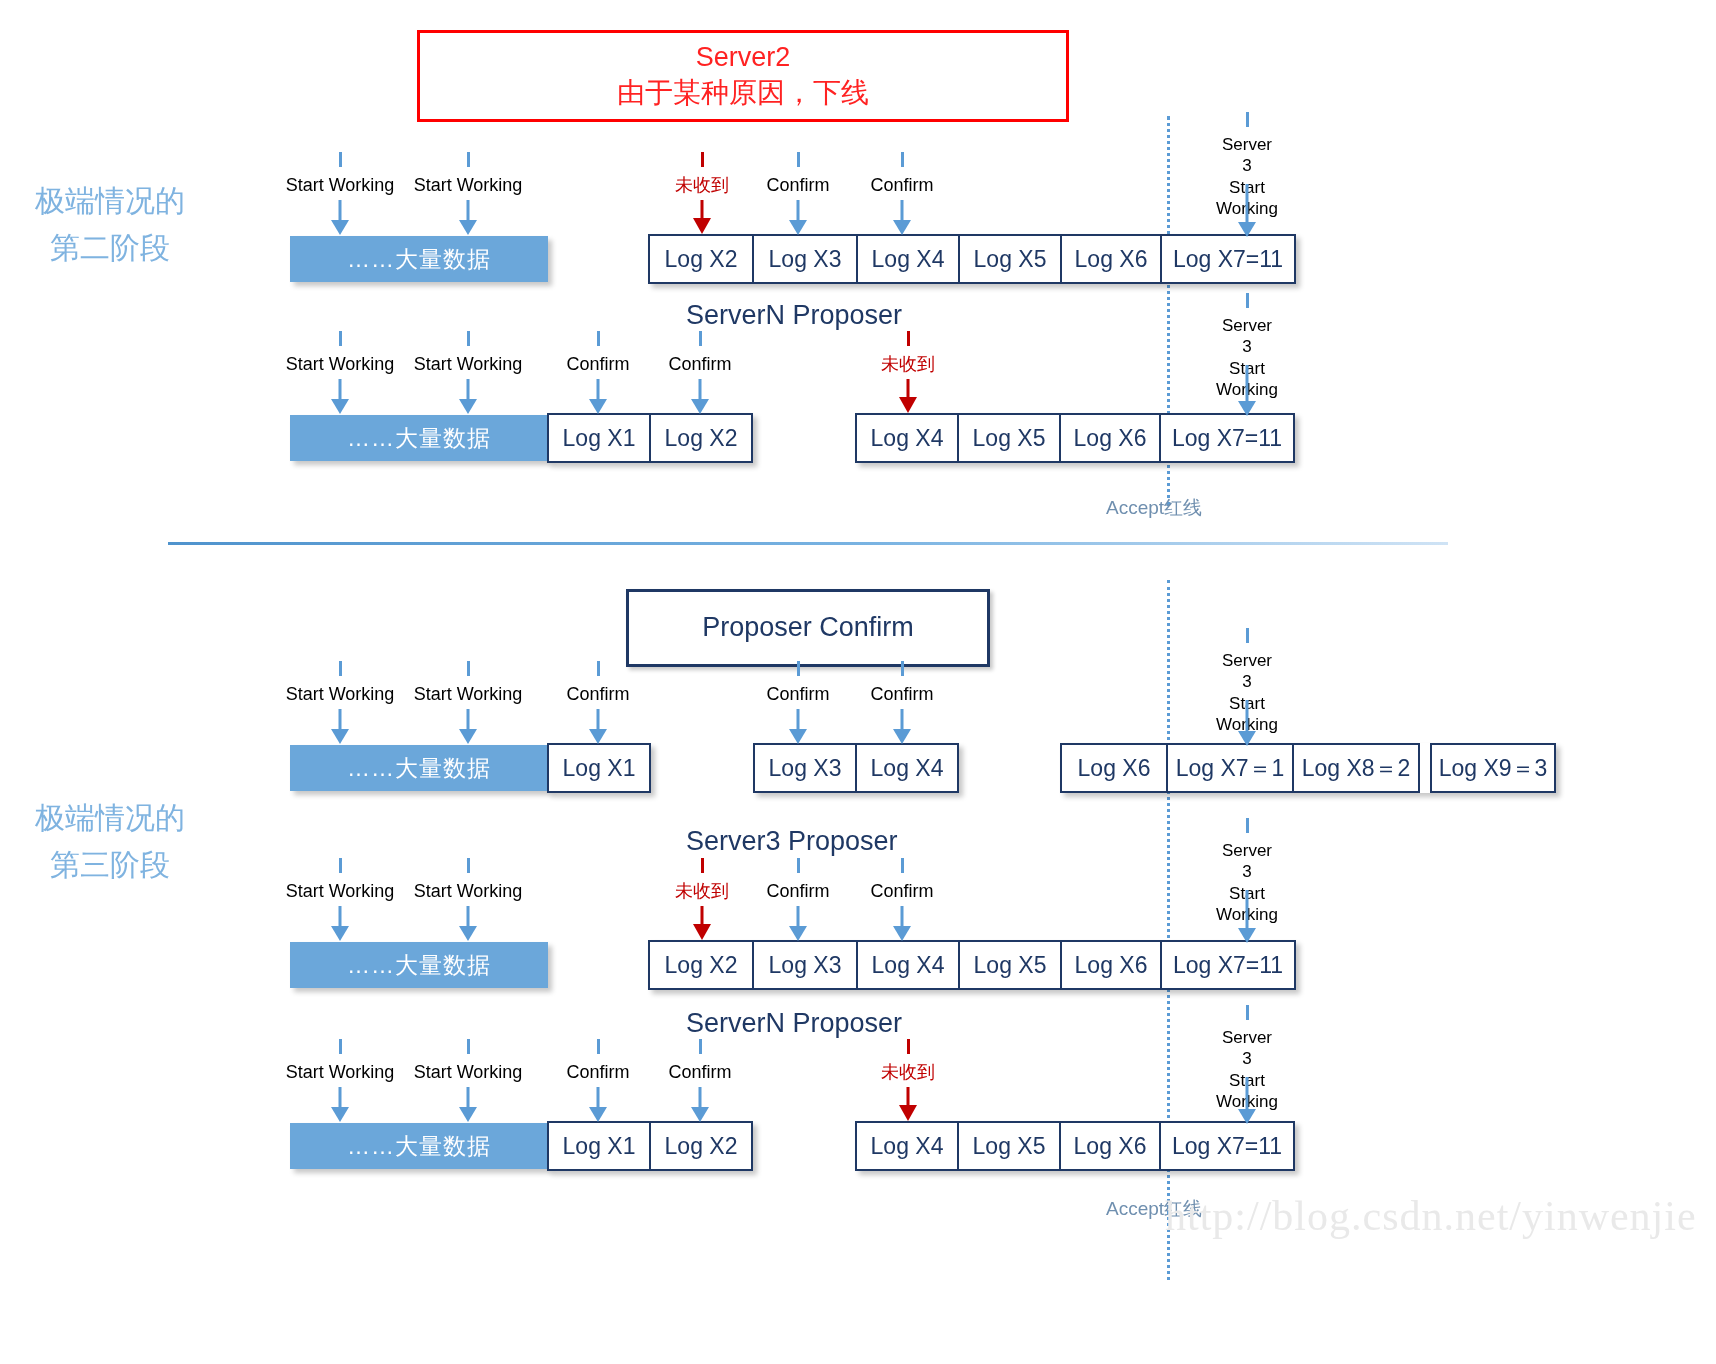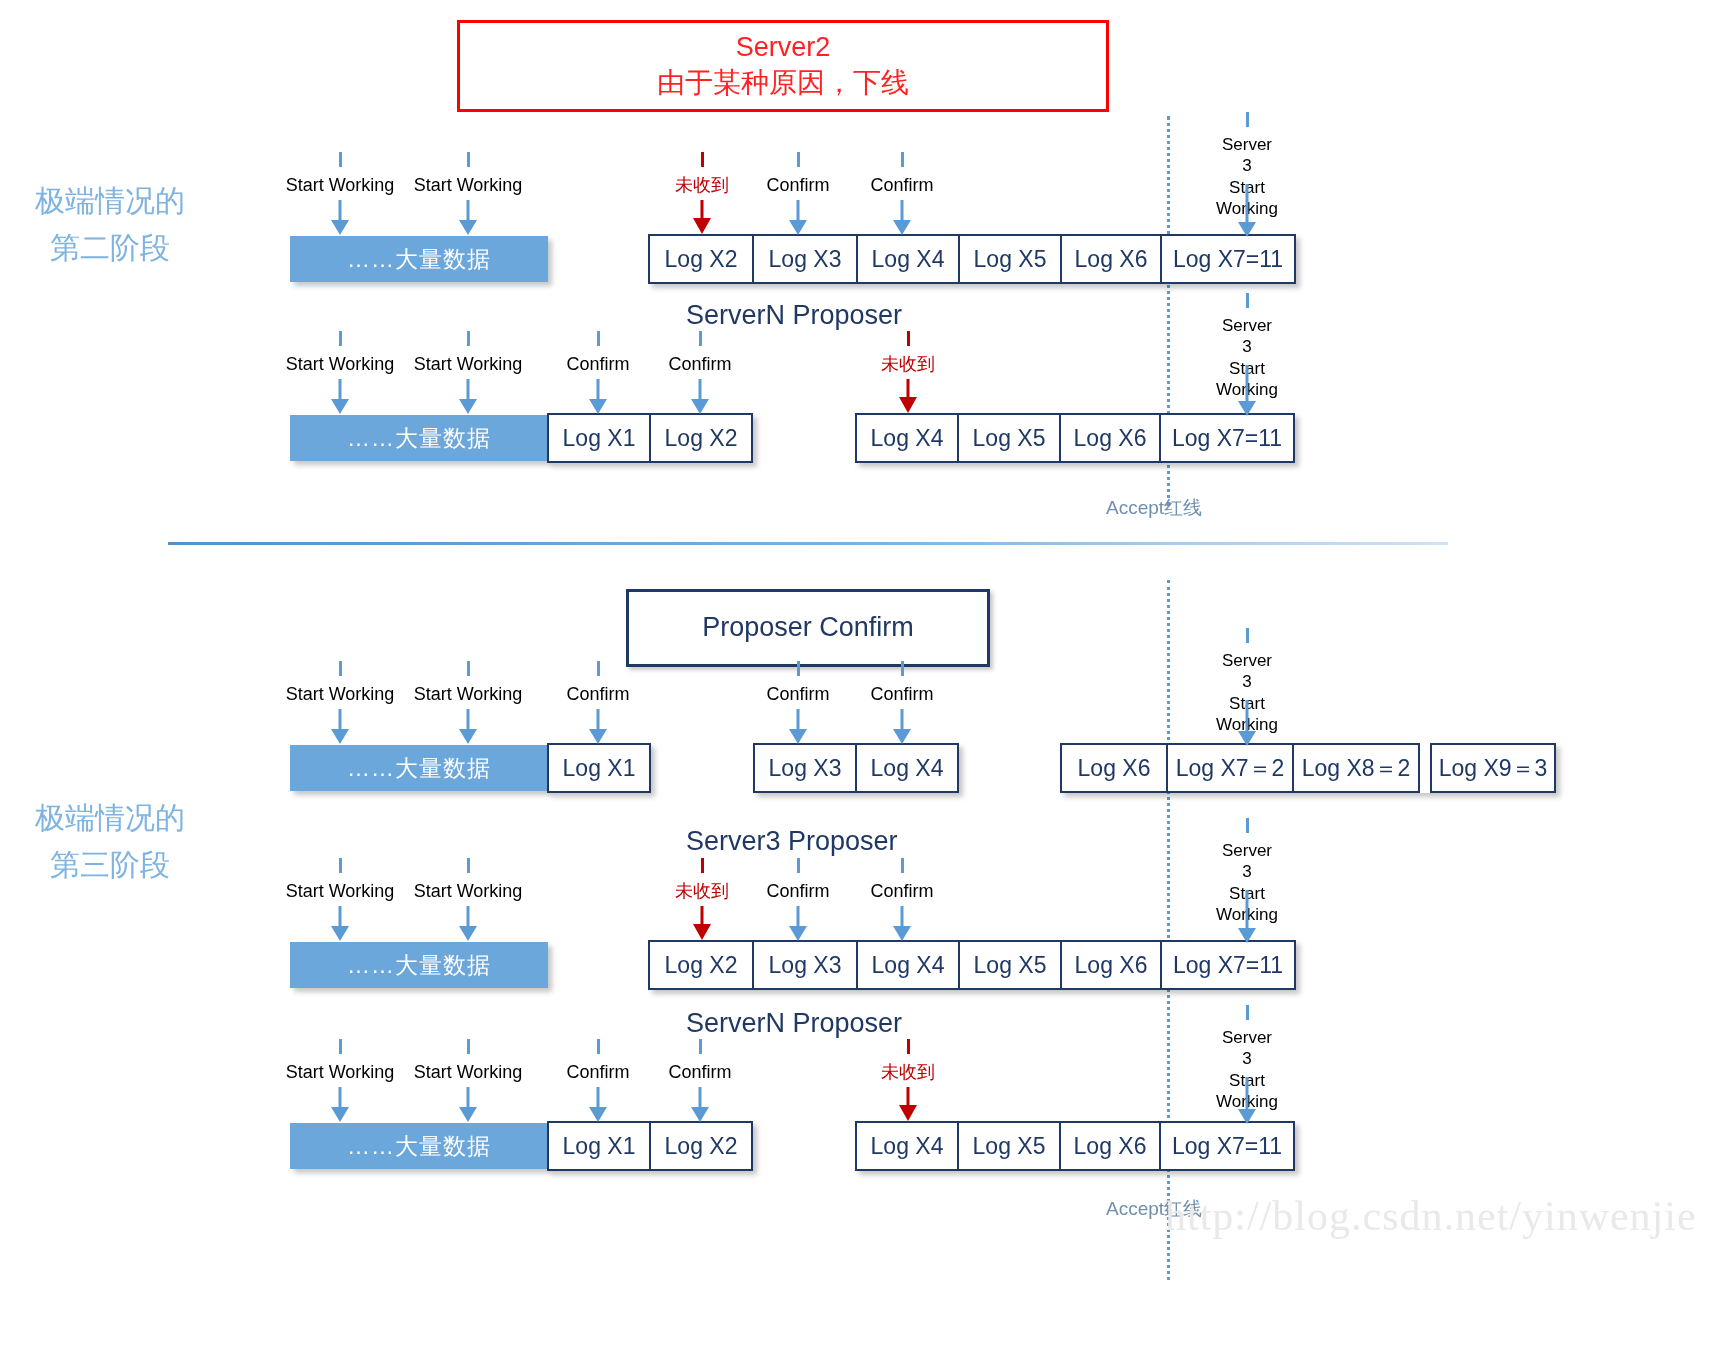--- a/index.html
+++ b/index.html
@@ -101,21 +101,21 @@
   }
 </style>
 </head>
 <body>
 
 <div class="canvas">
 
   <div class="abs stage-label" style="left:10px;top:178px;width:200px;">极端情况的
 第二阶段</div>
 
-  <div class="abs red-box" style="left:417px;top:20px;width:646px;height:86px;margin-left:40px;">
+  <div class="abs red-box" style="left:417px;top:30px;width:646px;height:86px;">
     <div class="l1">Server2</div>
     <div class="l2">由于某种原因，下线</div>
   </div>
 
   <div class="abs accept-line" style="left:1167px;top:116px;height:390px;"></div>
   <div class="abs accept-text" style="left:1106px;top:495px;">Accept红线</div>
 
 
   <div class="abs bulk" style="left:290px;top:236px;width:258px;height:46px;">……大量数据</div>
 
@@ -238,21 +238,21 @@
     <div class="cell" style="width:104px;">Log X1</div>
   </div>
 
   <div class="abs strip" style="left:753px;top:743px;height:50px;">
     <div class="cell" style="width:104px;">Log X3</div>
     <div class="cell" style="width:104px;">Log X4</div>
   </div>
 
   <div class="abs strip" style="left:1060px;top:743px;height:50px;">
     <div class="cell" style="width:108px;">Log X6</div>
-    <div class="cell" style="width:128px;">Log X7＝2</div>
+    <div class="cell" style="width:128px;">Log X7＝1</div>
     <div class="cell" style="width:128px;">Log X8＝2</div>
     <div class="cell" style="width:126px;margin-left:10px;">Log X9＝3</div>
   </div>
 
   <div class="arrow blue" style="left:300px;top:661px;width:80px;height:84px;">
     <div class="tick blue" style="left:39px;top:0;"></div>
     <div class="arrow-label blue" style="top:22px;">Start Working</div>
     <div class="shaft" style="top:48px;height:24px;"></div>
     <div class="head" style="top:68px;"></div>
   </div>

